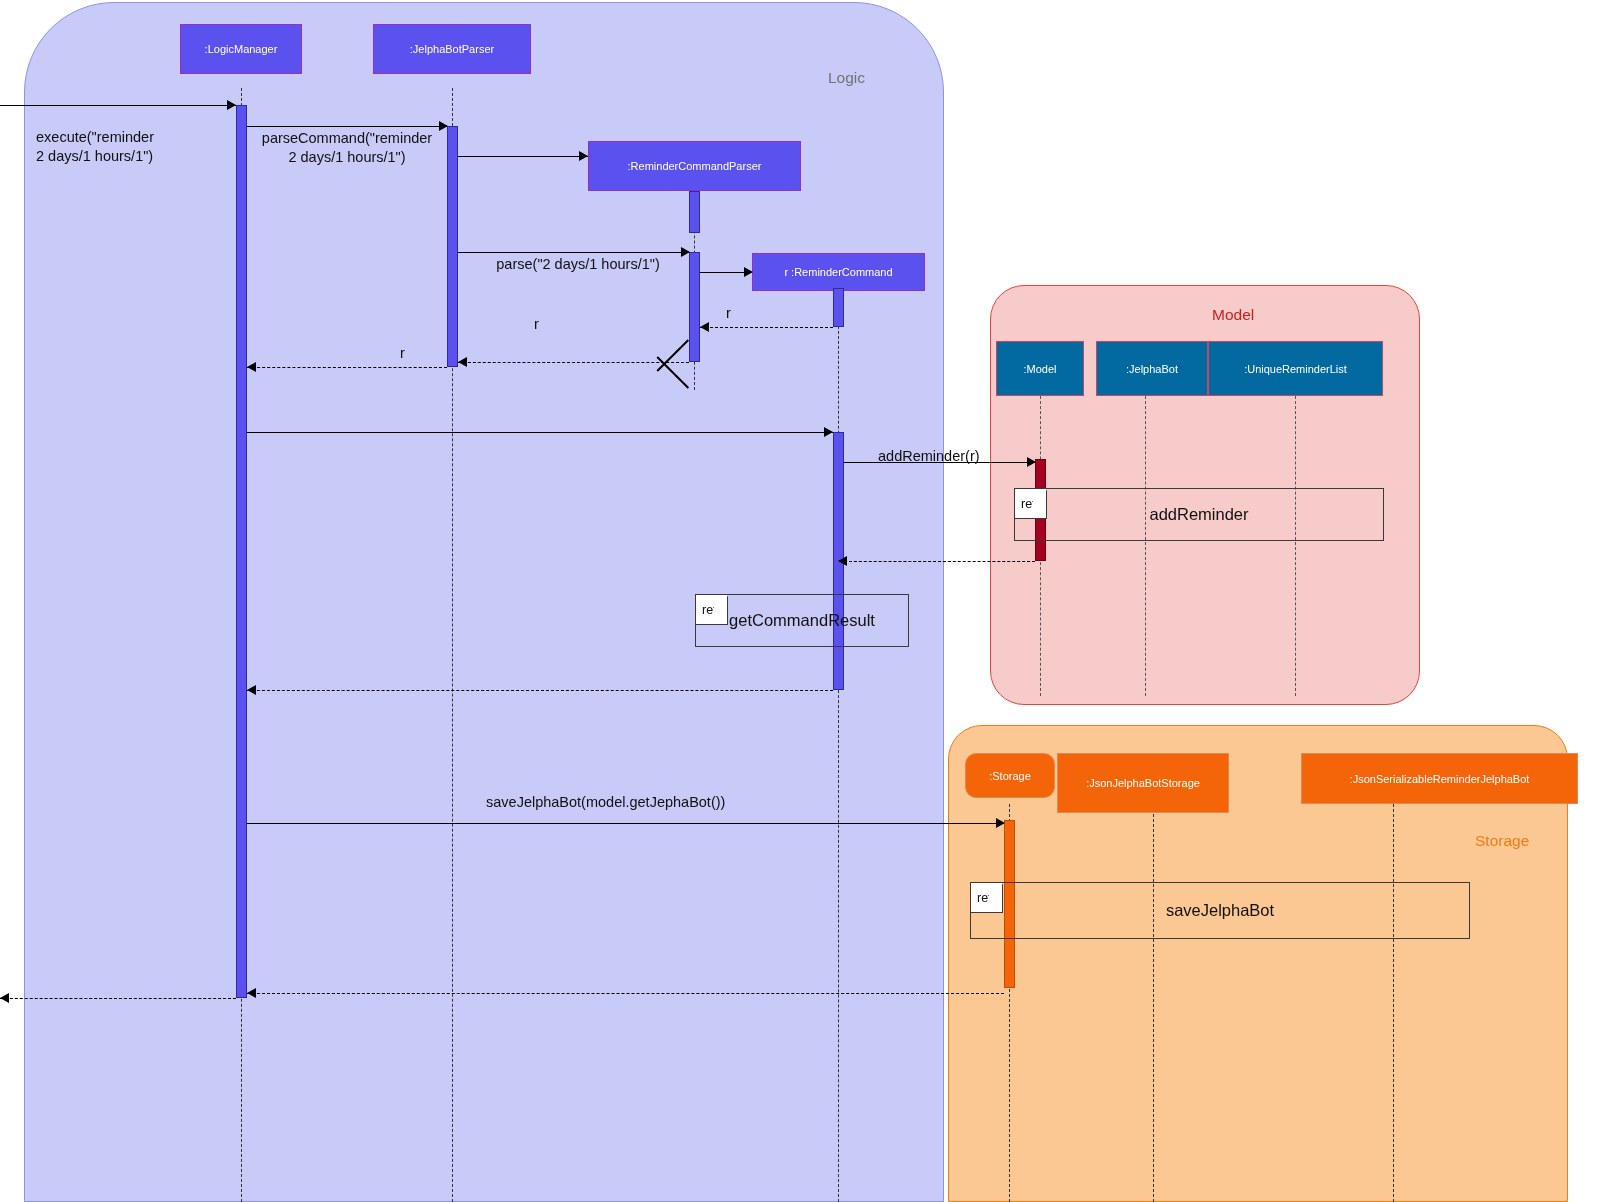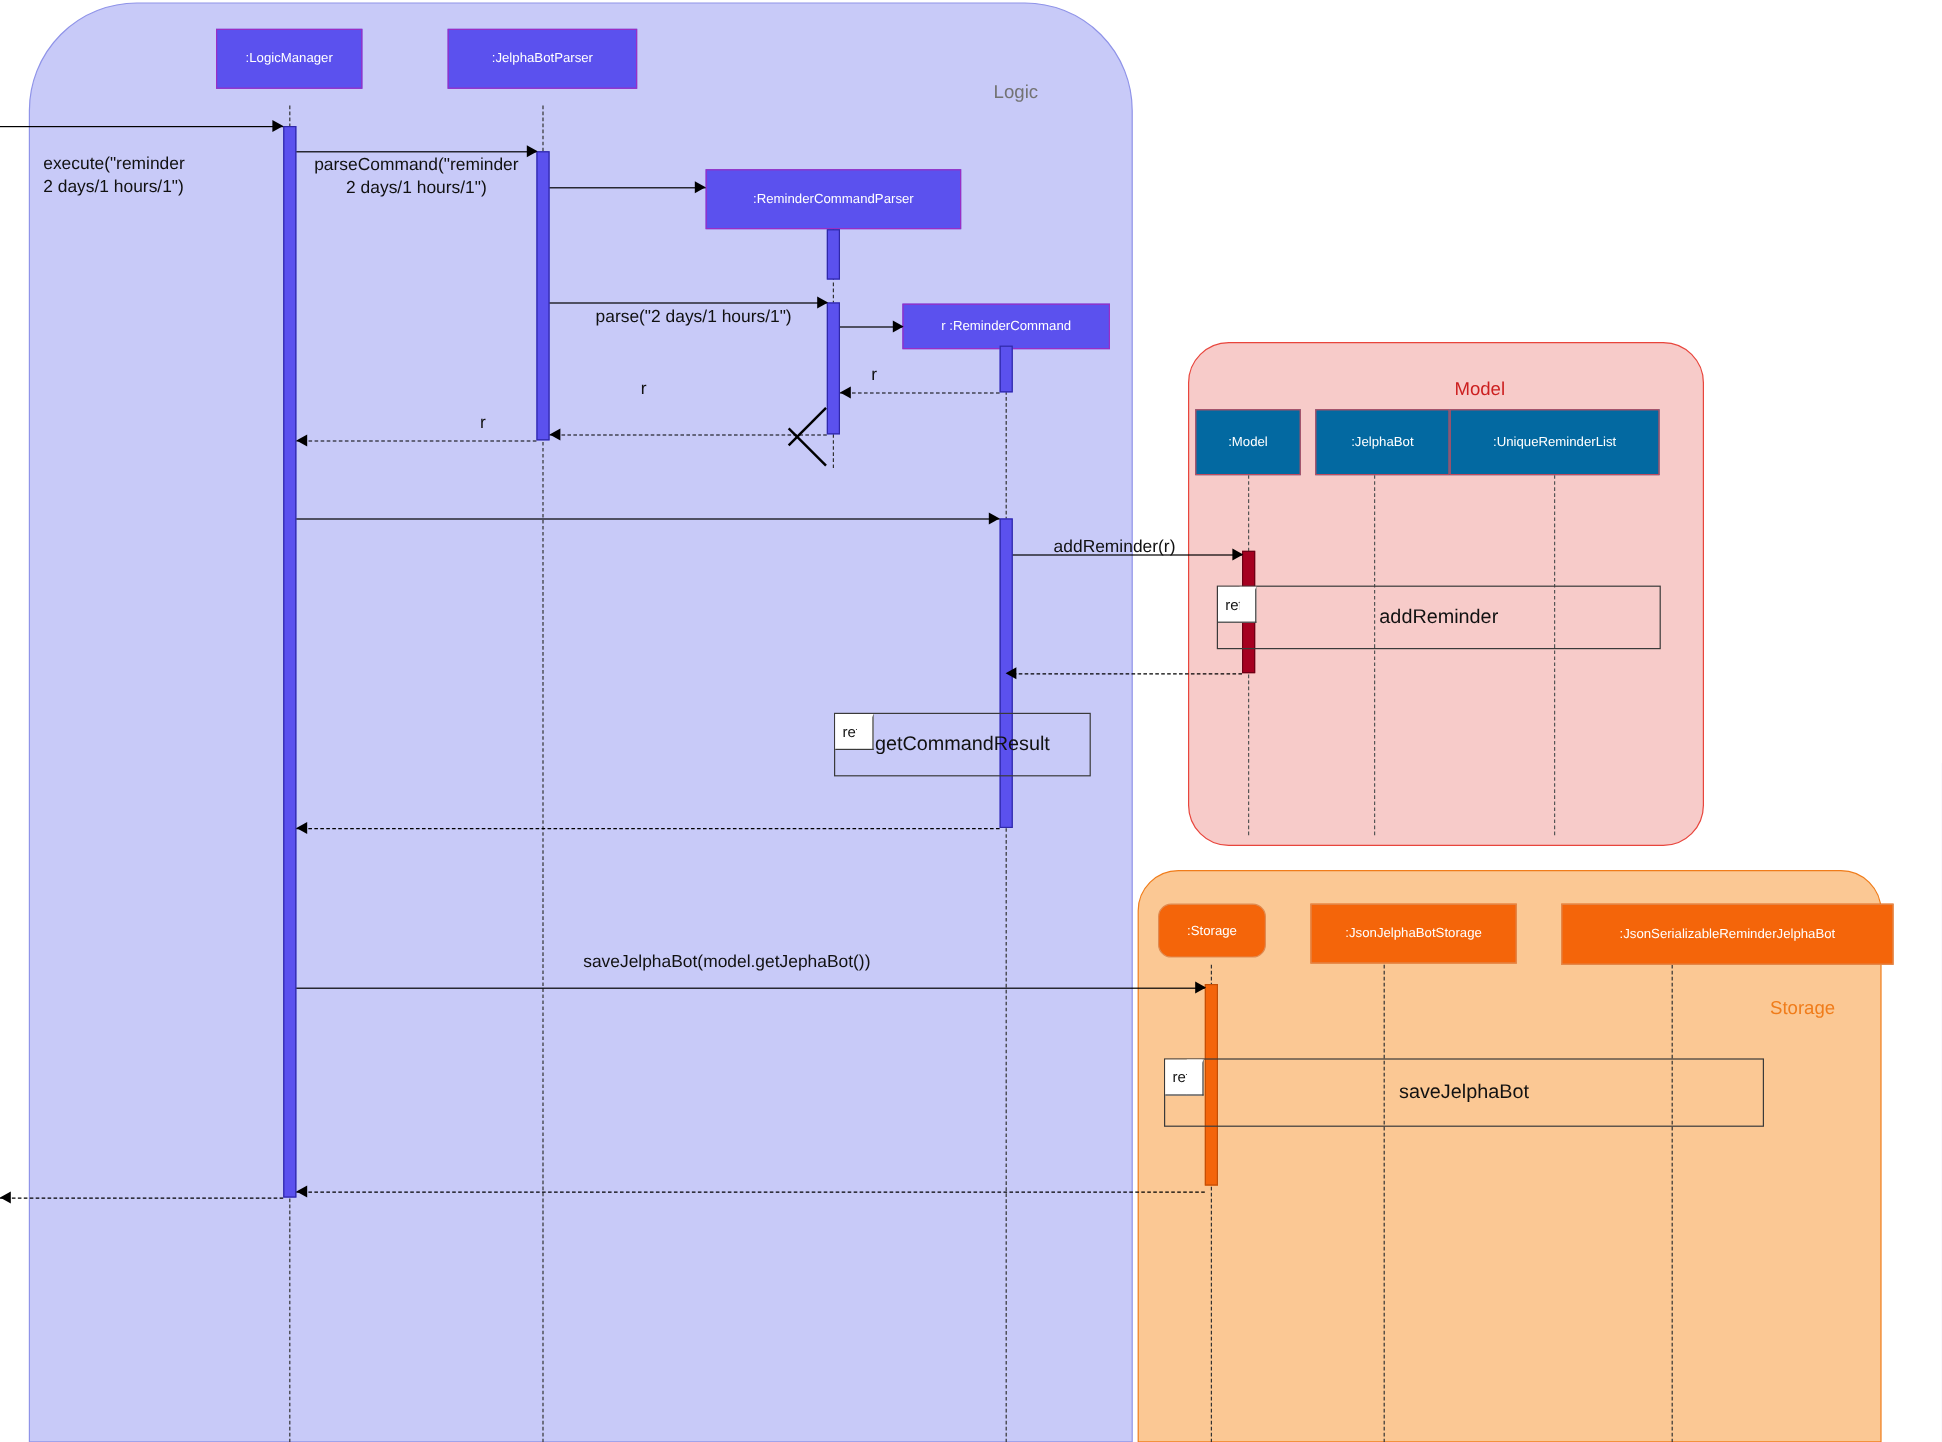--- a/index.html
+++ b/index.html
@@ -18,21 +18,21 @@
     background:#f7cbc9;border:1px solid #e8453c;
     border-radius:34px;
   }
   .pkg-storage{
     left:948px;top:725px;width:620px;height:477px;
     background:#fbc894;border:1px solid #f07c1a;
     border-radius:34px 34px 0 0;
   }
   .pkg-label{position:absolute;font-size:15.5px;white-space:nowrap;}
   .lbl-logic{left:828px;top:69px;color:#737373;}
-  .lbl-model{left:1212px;top:316px;color:#cc1f1f;text-align:right;}
+  .lbl-model{left:1212px;top:306px;color:#cc1f1f;text-align:right;}
   .lbl-storage{left:1475px;top:832px;color:#f07c1a;}
 
   
   .part{position:absolute;box-sizing:border-box;display:flex;align-items:center;
         justify-content:center;color:#fff;font-size:11px;white-space:nowrap;}
   .part.logic{background:#5b51ee;border:1px solid #9a2ec4;}
   .part.model{background:#0369a1;border:1px solid #c04b5e;}
   .part.storage{background:#f4650a;border:1px solid #e08a50;}
 
   
@@ -112,21 +112,21 @@
   <div class="part model" style="left:1096px;top:341px;width:112px;height:55px;">
     <span>:JelphaBot</span>
   </div>
   <div class="part model" style="left:1208px;top:341px;width:175px;height:55px;">
     <span>:UniqueReminderList</span>
   </div>
 
   <div class="part storage" style="left:965px;top:753px;width:90px;height:45px;border-radius:11px;">
     <span>:Storage</span>
   </div>
-  <div class="part storage" style="left:1092px;top:753px;width:172px;height:50px;">
+  <div class="part storage" style="left:1057px;top:753px;width:172px;height:60px;">
     <span>:JsonJelphaBotStorage</span>
   </div>
   <div class="part storage" style="left:1301px;top:753px;width:277px;height:51px;">
     <span>:JsonSerializableReminderJelphaBot</span>
   </div>
 
   <div class="act logic" style="left:236px;top:105px;height:893px;"></div>
   <div class="act logic" style="left:447px;top:126px;height:241px;"></div>
   <div class="act logic" style="left:689px;top:191px;height:42px;"></div>
   <div class="act logic" style="left:689px;top:252px;height:110px;"></div>

